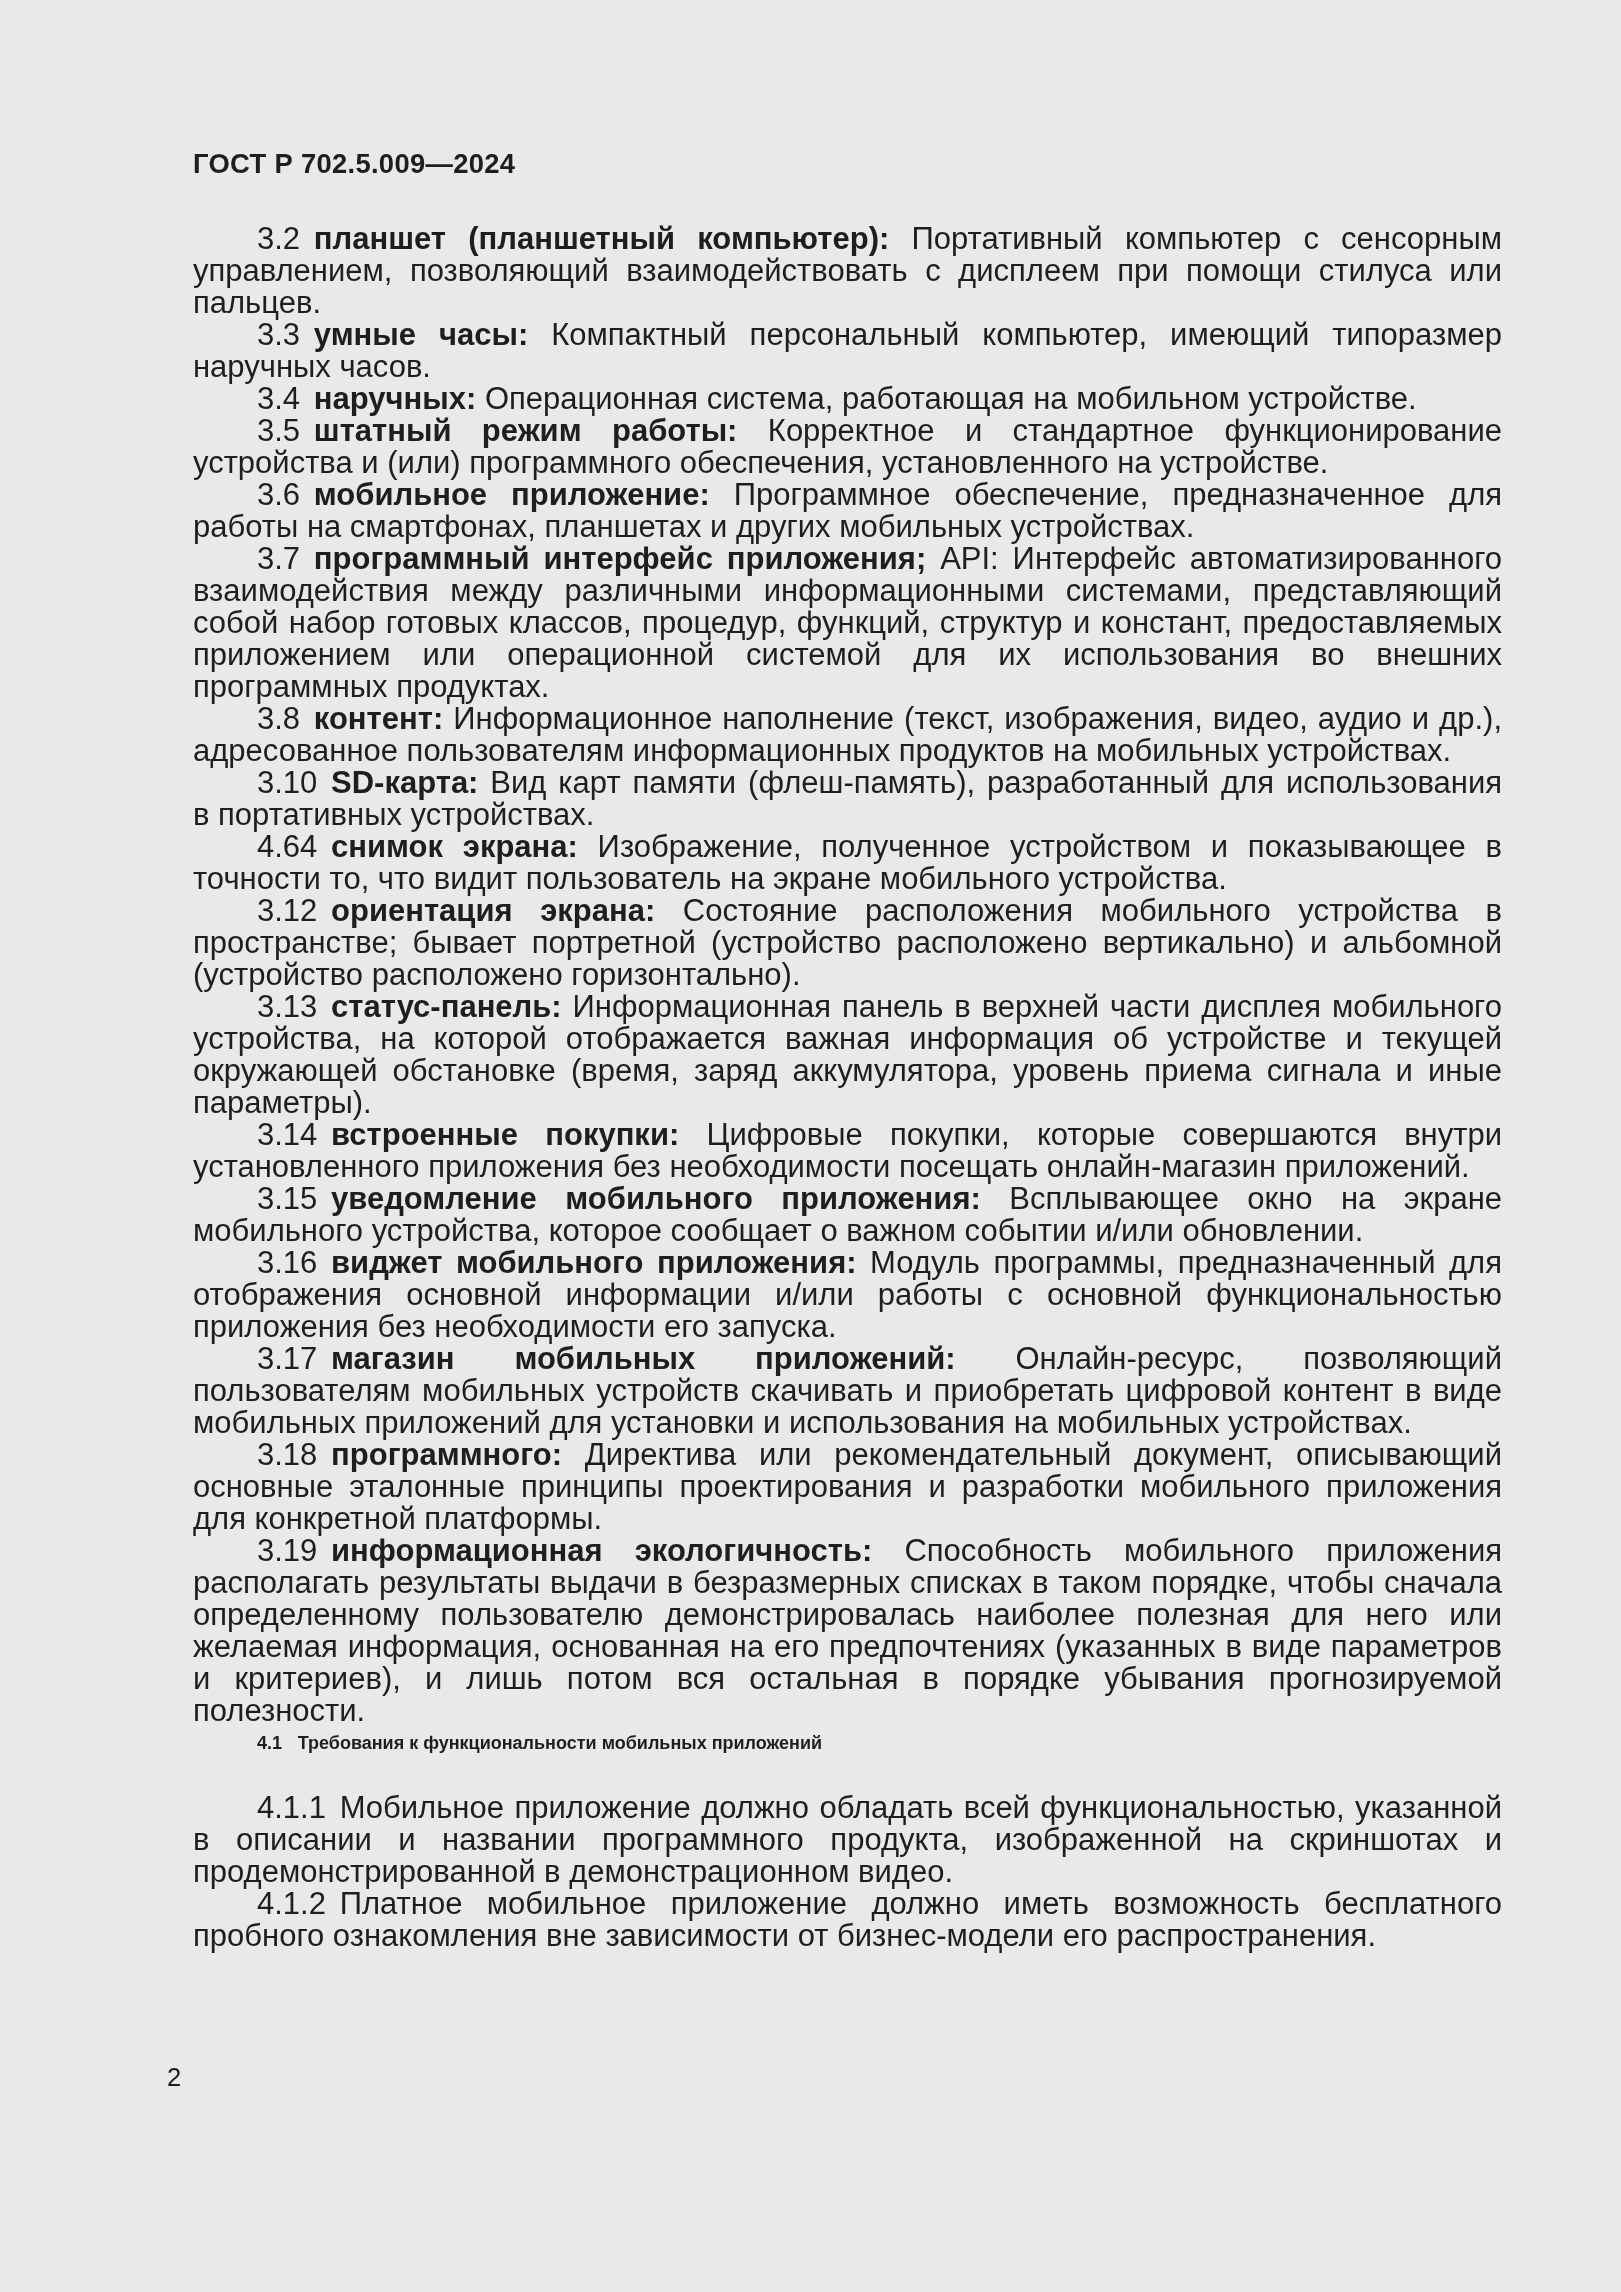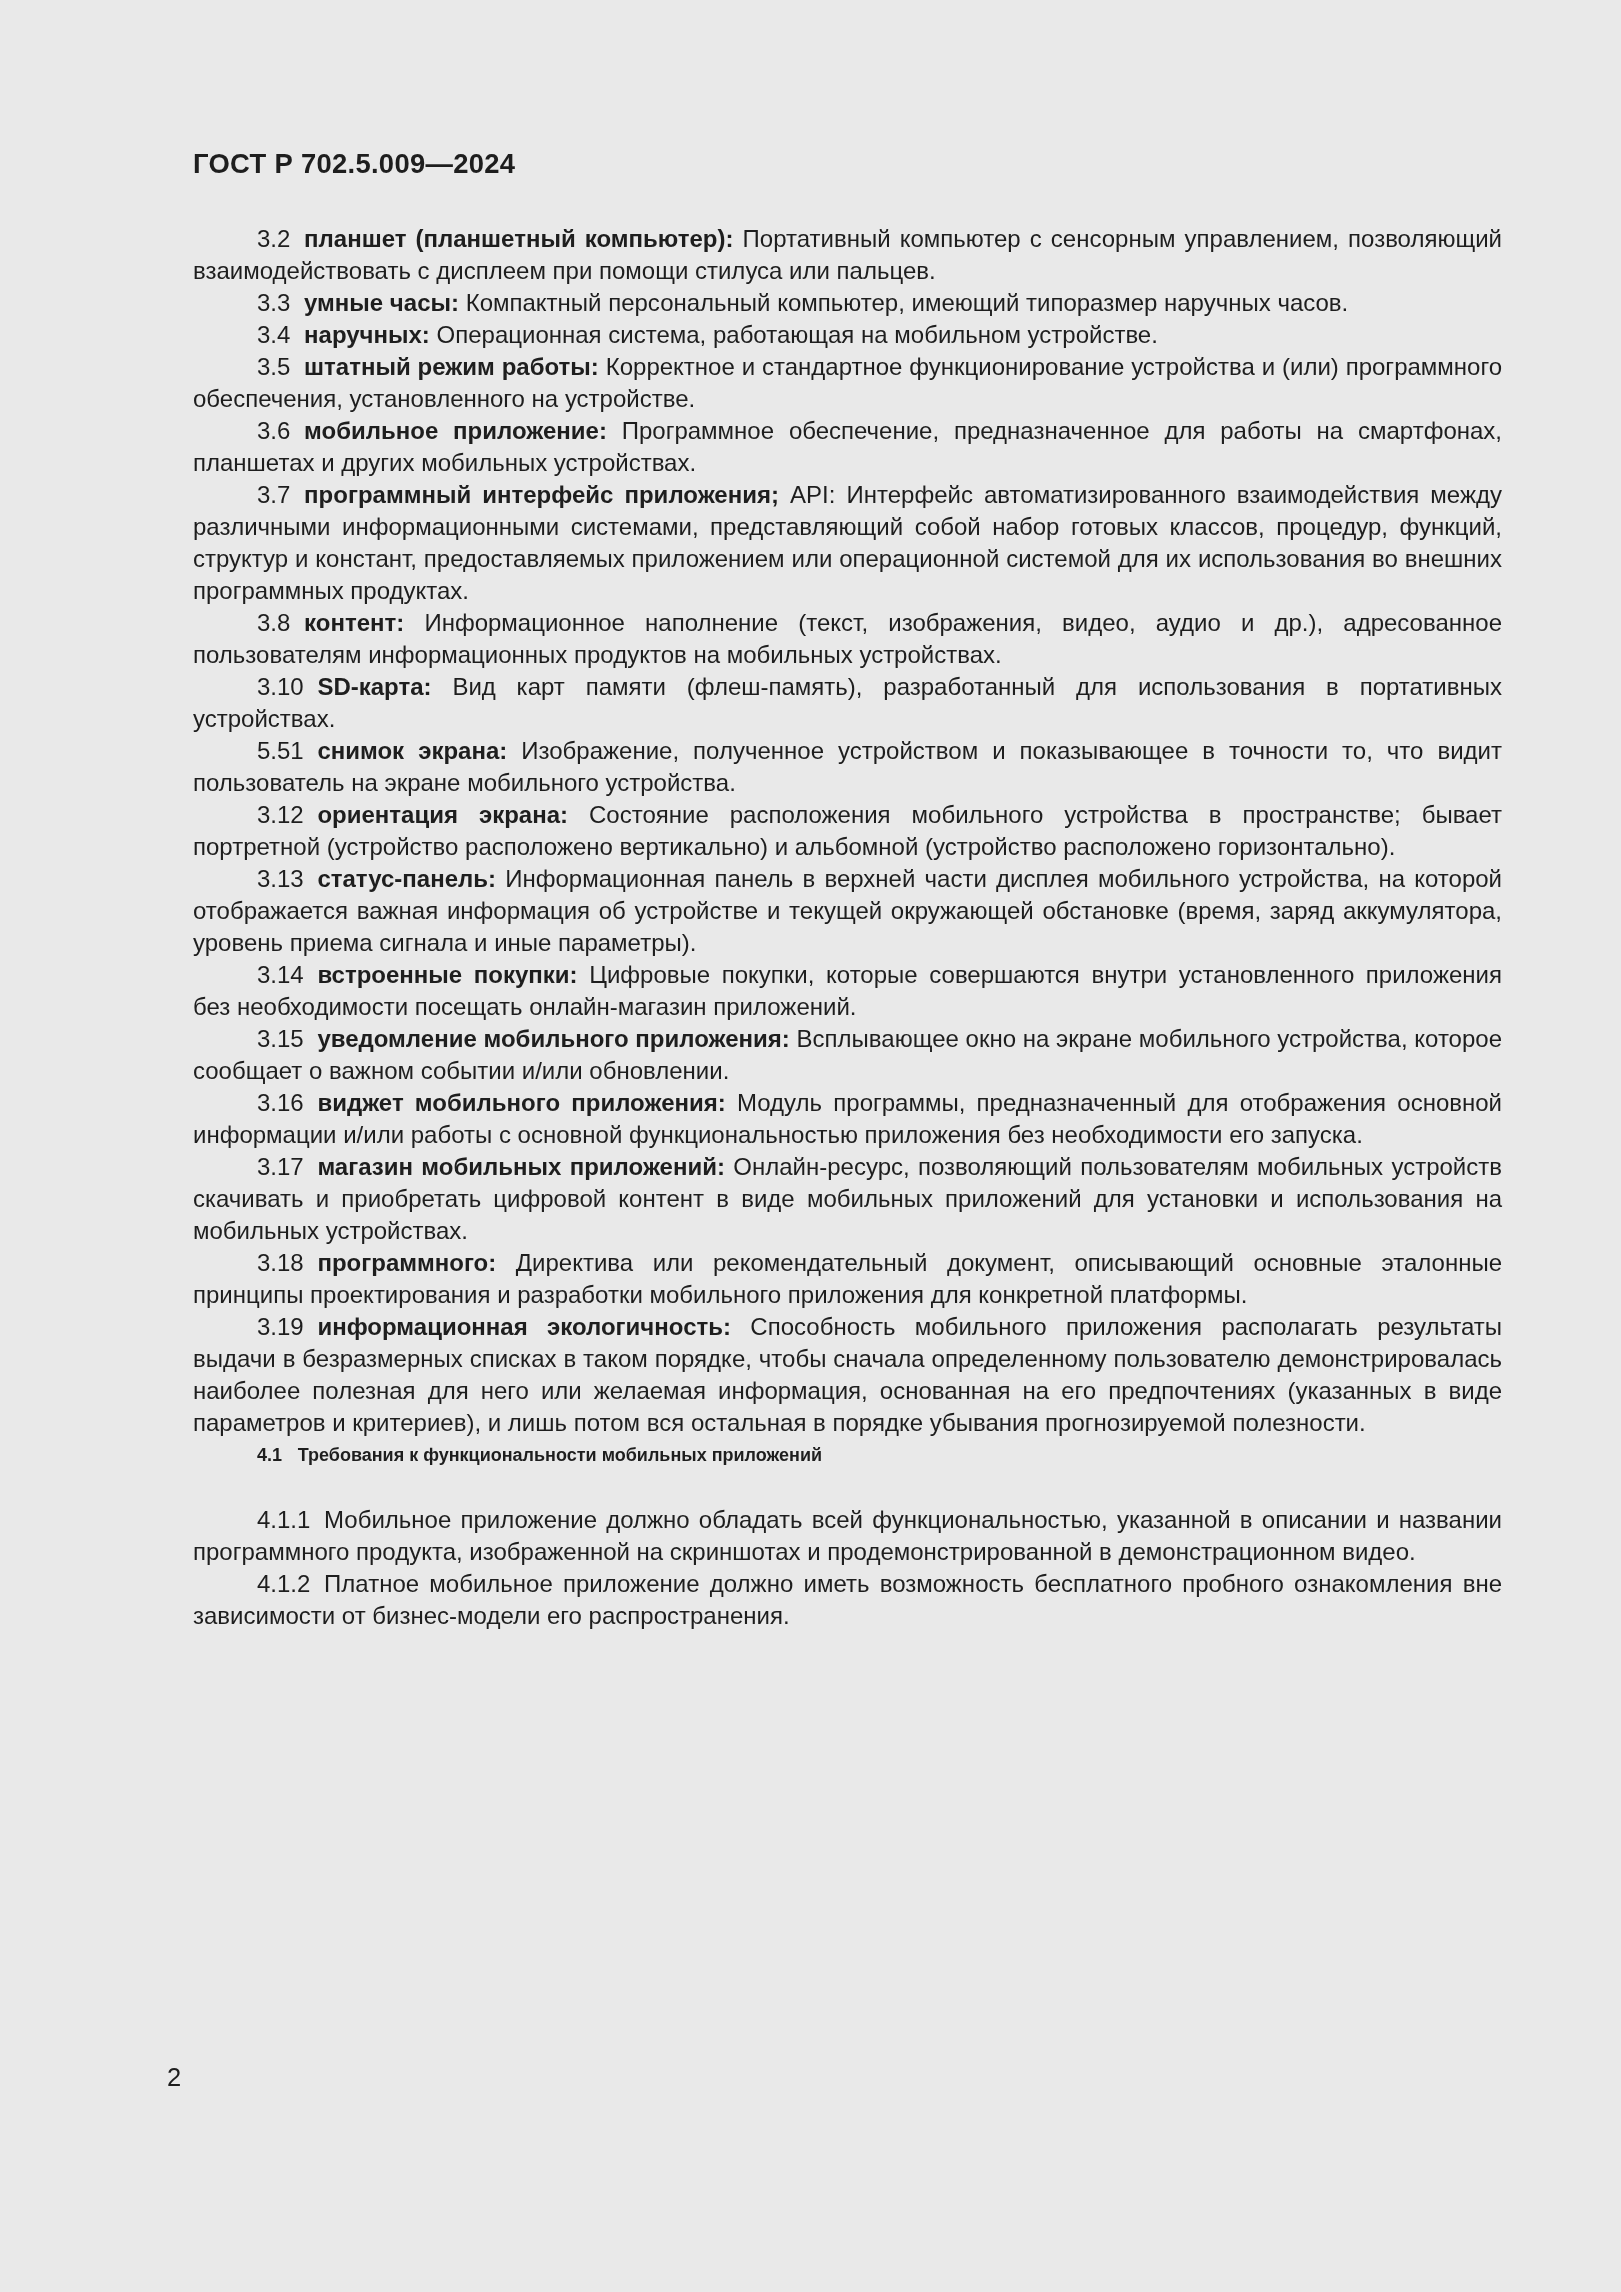--- a/index.html
+++ b/index.html
@@ -25,21 +25,21 @@
     letter-spacing: 0.3px;
   }
   .content {
     position: absolute;
     top: 223px;
     left: 193px;
     width: 1309px;
   }
   .para {
     margin: 0;
-    font-size: 24px;
+    font-size: 31px;
     line-height: 32px;
     text-align: justify;
     text-indent: 64px;
   }
   .para .num {
     margin-right: 13.7px;
   }
   .para b {
     font-weight: bold;
   }
@@ -80,21 +80,21 @@
 
     <section id="terms">
         <p class="para"><span class="num">3.2</span><b>планшет (планшетный компьютер):</b> Портативный компьютер с сенсорным управлением, позволяющий взаимодействовать с дисплеем при помощи стилуса или пальцев.</p>
         <p class="para"><span class="num">3.3</span><b>умные часы:</b> Компактный персональный компьютер, имеющий типоразмер наручных часов.</p>
         <p class="para"><span class="num">3.4</span><b>наручных:</b> Операционная система, работающая на мобильном устройстве.</p>
         <p class="para"><span class="num">3.5</span><b>штатный режим работы:</b> Корректное и стандартное функционирование устройства и (или) программного обеспечения, установленного на устройстве.</p>
         <p class="para"><span class="num">3.6</span><b>мобильное приложение:</b> Программное обеспечение, предназначенное для работы на смартфонах, планшетах и других мобильных устройствах.</p>
         <p class="para"><span class="num">3.7</span><b>программный интерфейс приложения;</b> API: Интерфейс автоматизированного взаимодействия между различными информационными системами, представляющий собой набор готовых классов, процедур, функций, структур и констант, предоставляемых приложением или операционной системой для их использования во внешних программных продуктах.</p>
         <p class="para"><span class="num">3.8</span><b>контент:</b> Информационное наполнение (текст, изображения, видео, аудио и др.), адресованное пользователям информационных продуктов на мобильных устройствах.</p>
         <p class="para"><span class="num">3.10</span><b>SD-карта:</b> Вид карт памяти (флеш-память), разработанный для использования в портативных устройствах.</p>
-        <p class="para"><span class="num">5.51</span><b>снимок экрана:</b> Изображение, полученное устройством и показывающее в точности то, что видит пользователь на экране мобильного устройства.</p>
+        <p class="para"><span class="num">4.64</span><b>снимок экрана:</b> Изображение, полученное устройством и показывающее в точности то, что видит пользователь на экране мобильного устройства.</p>
         <p class="para"><span class="num">3.12</span><b>ориентация экрана:</b> Состояние расположения мобильного устройства в пространстве; бывает портретной (устройство расположено вертикально) и альбомной (устройство расположено горизонтально).</p>
         <p class="para"><span class="num">3.13</span><b>статус-панель:</b> Информационная панель в верхней части дисплея мобильного устройства, на которой отображается важная информация об устройстве и текущей окружающей обстановке (время, заряд аккумулятора, уровень приема сигнала и иные параметры).</p>
         <p class="para"><span class="num">3.14</span><b>встроенные покупки:</b> Цифровые покупки, которые совершаются внутри установленного приложения без необходимости посещать онлайн-магазин приложений.</p>
         <p class="para"><span class="num">3.15</span><b>уведомление мобильного приложения:</b> Всплывающее окно на экране мобильного устройства, которое сообщает о важном событии и/или обновлении.</p>
         <p class="para"><span class="num">3.16</span><b>виджет мобильного приложения:</b> Модуль программы, предназначенный для отображения основной информации и/или работы с основной функциональностью приложения без необходимости его запуска.</p>
         <p class="para"><span class="num">3.17</span><b>магазин мобильных приложений:</b> Онлайн-ресурс, позволяющий пользователям мобильных устройств скачивать и приобретать цифровой контент в виде мобильных приложений для установки и использования на мобильных устройствах.</p>
         <p class="para"><span class="num">3.18</span><b>программного:</b> Директива или рекомендательный документ, описывающий основные эталонные принципы проектирования и разработки мобильного приложения для конкретной платформы.</p>
         <p class="para"><span class="num">3.19</span><b>информационная экологичность:</b> Способность мобильного приложения располагать результаты выдачи в безразмерных списках в таком порядке, чтобы сначала определенному пользователю демонстрировалась наиболее полезная для него или желаемая информация, основанная на его предпочтениях (указанных в виде параметров и критериев), и лишь потом вся остальная в порядке убывания прогнозируемой полезности.</p>
       </section>
 

